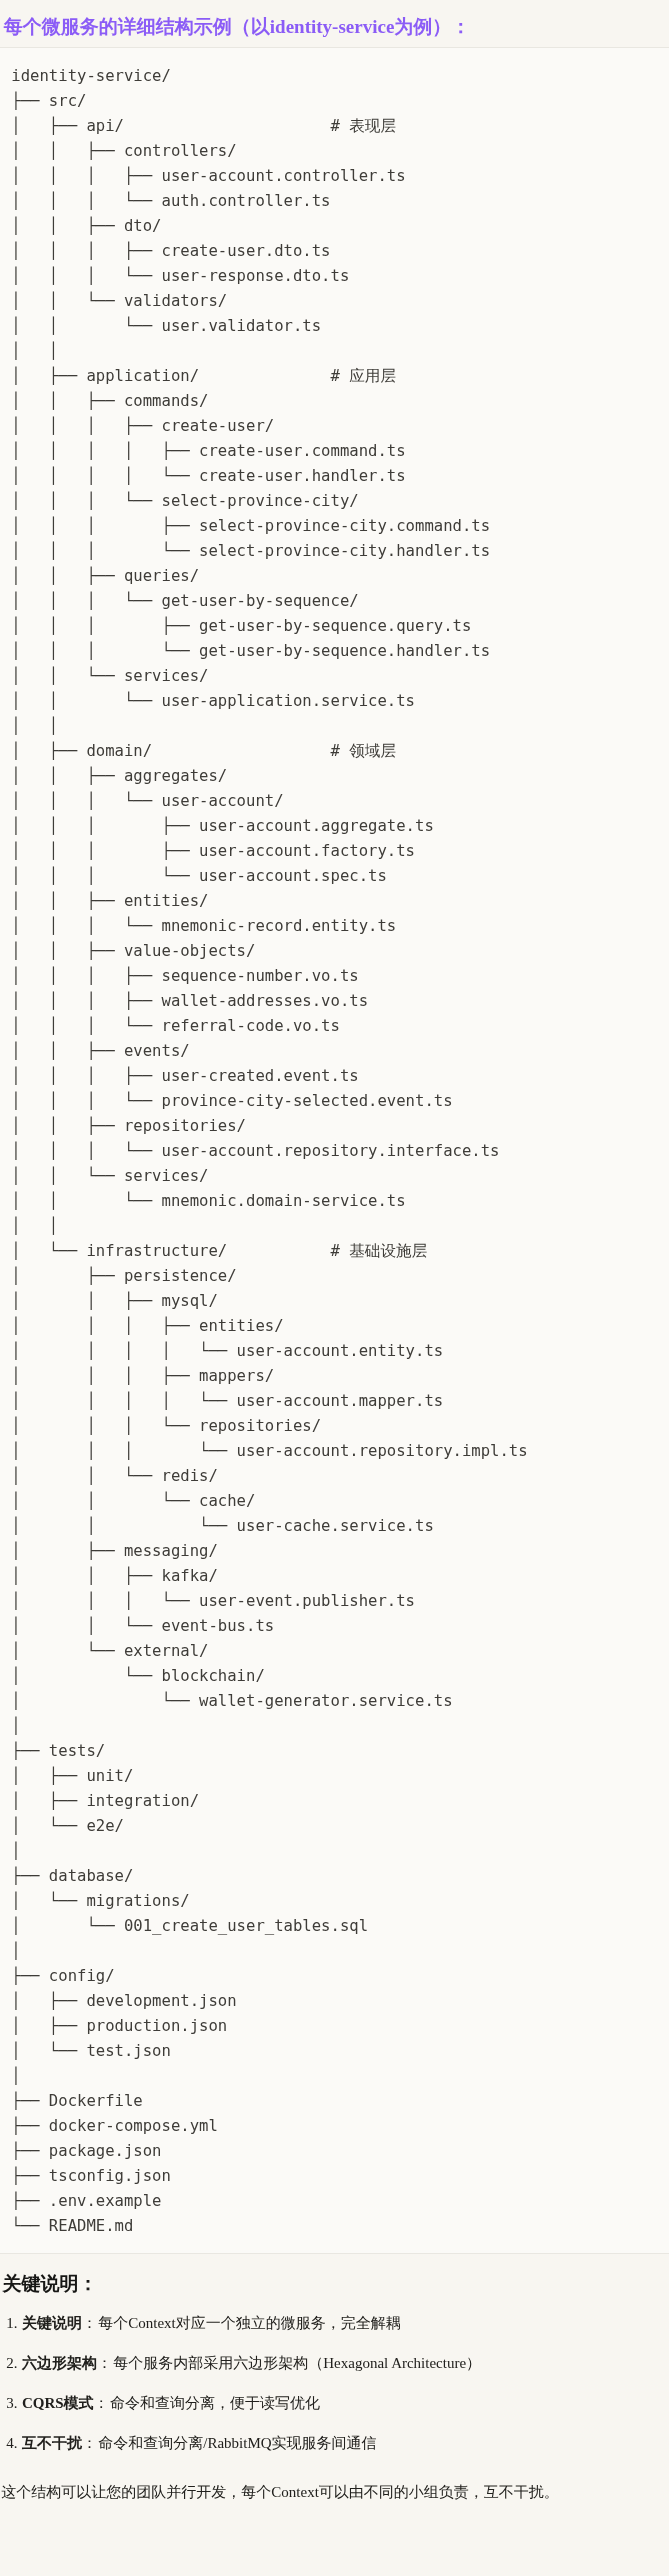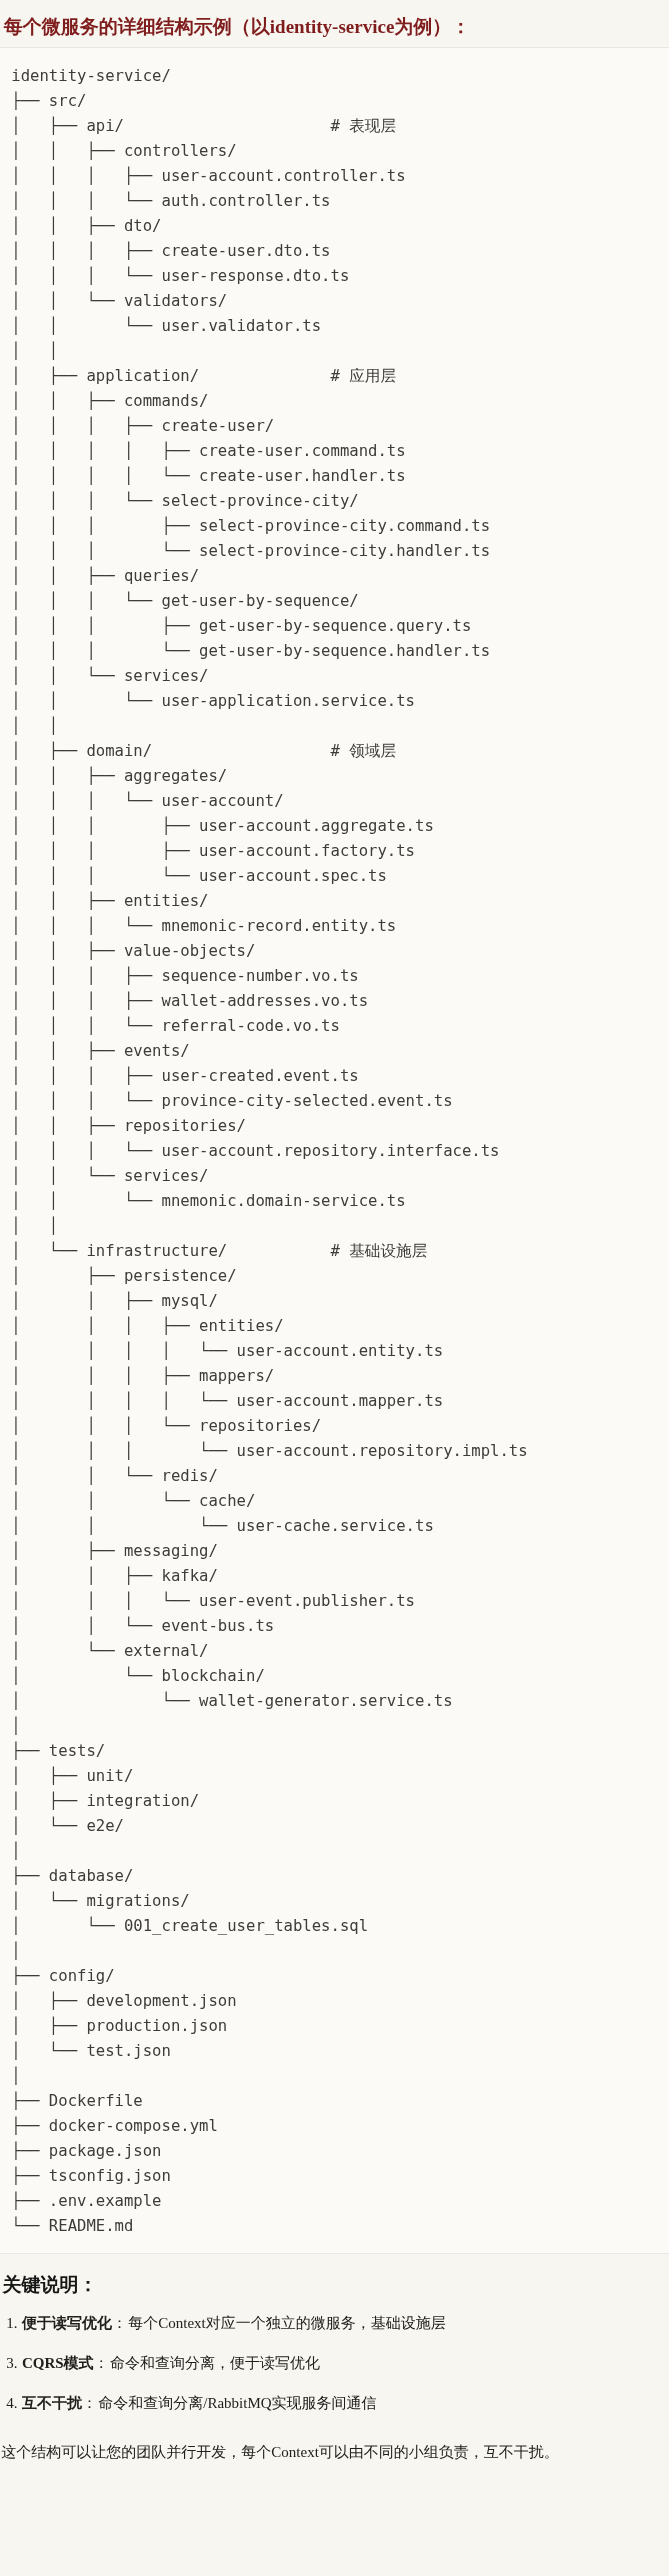--- a/index.html
+++ b/index.html
@@ -13,21 +13,21 @@
     color: #1d1c1a;
     font-family: "Liberation Serif", "DejaVu Serif", serif;
     overflow: hidden;
   }
   .page-title {
     font-size: 19px;
     font-weight: bold;
     line-height: 21px;
     margin: 0;
     padding: 16.3px 6.3px 10px 3.8px;
-    color: #7f1d1d;
+    color: #8b5cf6;
     font-family: "Liberation Serif", "DejaVu Serif", serif;
   }
   .code-block {
     box-sizing: border-box;
     width: 669px;
     background: #fbfaf7;
     border-top: 0.6px solid #e9e7e1;
     border-bottom: 0.6px solid #e9e7e1;
     margin: 0;
     padding: 15.6px 0 13.8px 11.3px;
@@ -38,20 +38,21 @@
     white-space: pre;
     overflow: hidden;
   }
   .notes-heading {
     font-size: 19px;
     font-weight: bold;
     margin: 0;
     padding: 20px 0 0 2.5px;
     line-height: 22.5px;
     color: #171715;
+    font-family: Liberation Mono, monospace;
   }
   .notes-list {
     list-style: none;
     margin: 0;
     padding: 17.5px 0 0 6.3px;
   }
   .note-item {
     font-size: 15px;
     line-height: 19.4px;
     margin: 0 0 20.6px 0;
@@ -164,19 +165,20 @@
 ├── Dockerfile
 ├── docker-compose.yml
 ├── package.json
 ├── tsconfig.json
 ├── .env.example
 └── README.md</pre>
 
 <h2 class="notes-heading">关键说明：</h2>
 
 <ol class="notes-list">
-  <li class="note-item"><span class="num">1.</span><span class="label">便于读写优化</span><span class="colon">：</span><span class="text">每个Context对应一个独立的微服务，基础设施层</span></li>
+  <li class="note-item"><span class="num">1.</span><span class="label">关键说明</span><span class="colon">：</span><span class="text">每个Context对应一个独立的微服务，完全解耦</span></li>
+  <li class="note-item"><span class="num">2.</span><span class="label">六边形架构</span><span class="colon">：</span><span class="text">每个服务内部采用六边形架构（Hexagonal Architecture）</span></li>
   <li class="note-item"><span class="num">3.</span><span class="label">CQRS模式</span><span class="colon">：</span><span class="text">命令和查询分离，便于读写优化</span></li>
   <li class="note-item"><span class="num">4.</span><span class="label">互不干扰</span><span class="colon">：</span><span class="text">命令和查询分离/RabbitMQ实现服务间通信</span></li>
 </ol>
 
 <p class="footer-para">这个结构可以让您的团队并行开发，每个Context可以由不同的小组负责，互不干扰。</p>
 
 
 </body></html>

